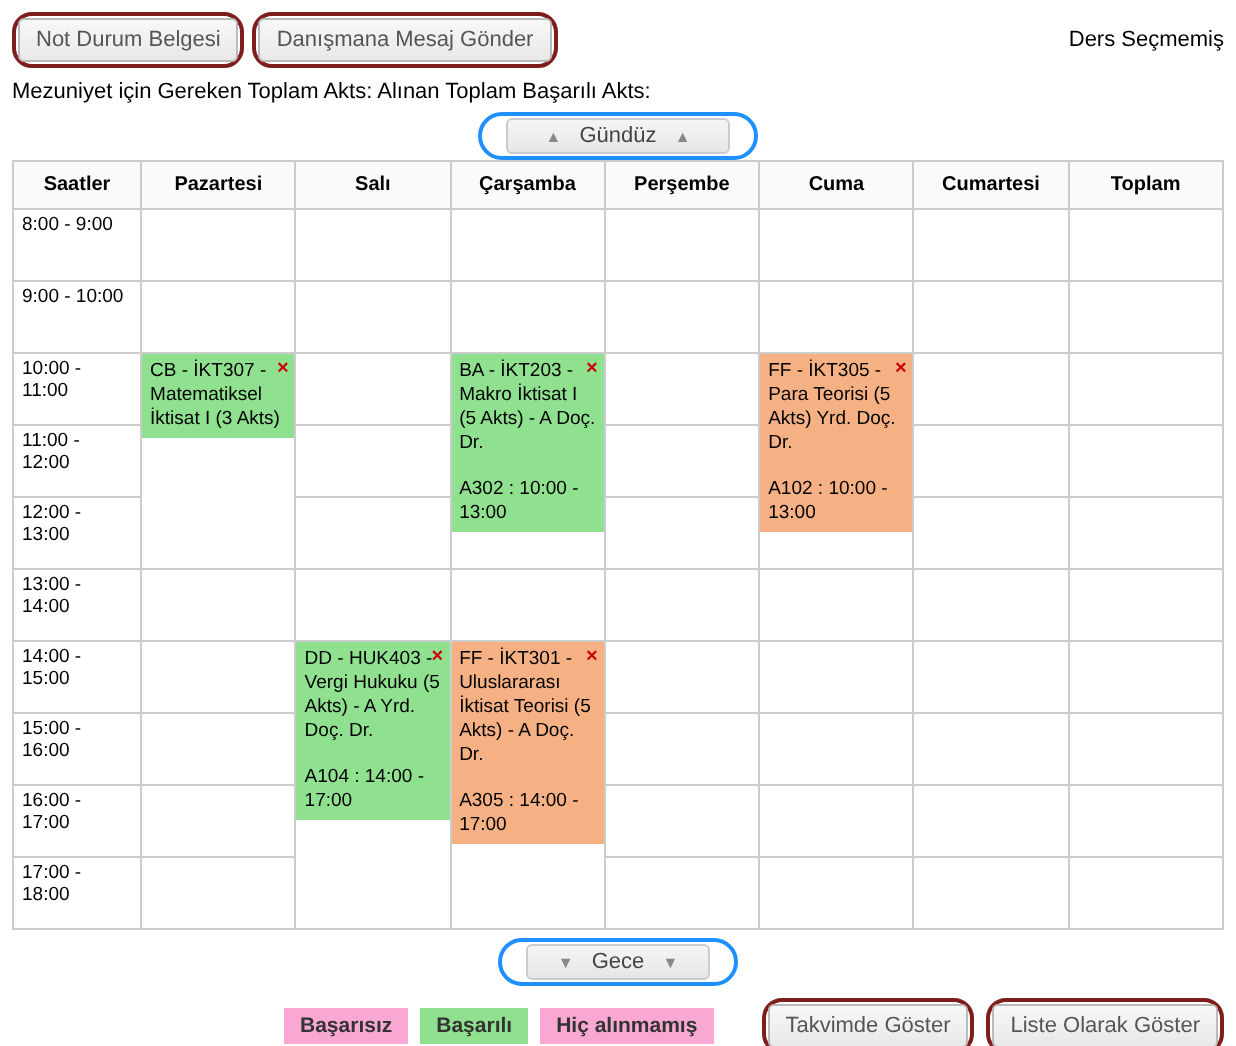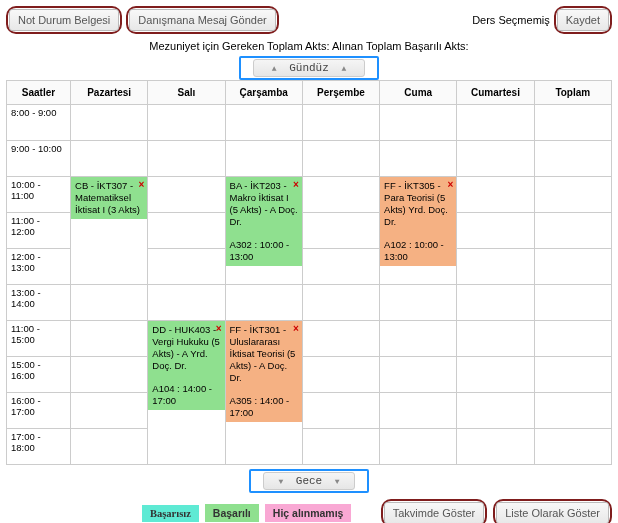--- a/index.html
+++ b/index.html
@@ -21,21 +21,21 @@
     color: #555;
     cursor: pointer;
   }
   .ring {
     border: 2px solid #7f1d1d;
     border-radius: 10px;
     padding: 1px;
     display: inline-block;
   }
   .spacer { flex: 1; }
-  .subline { font-size: 11px; margin-bottom: 4px; text-align: center; }
+  .subline { font-size: 11px; margin-bottom: 4px; }
   .band {
     background: linear-gradient(#f5f5f5, #e6e6e6);
     border: 1px solid #ccc;
     border-radius: 3px;
     text-align: center;
     padding: 2px 0;
     margin-bottom: 0;
     font-size: 11px;
     color: #444;
   }
@@ -82,40 +82,37 @@
   .ev-green  { background: #8fe08f; }
   .ev-orange { background: #f5b183; }
   .legend-row { margin-top: 6px; display: flex; align-items: center; gap: 6px; }
   .legend {
     display: inline-block;
     padding: 3px 8px;
     font-size: 10.5px;
     font-weight: bold;
     color: #333;
   }
-  .lg-red    { background: #5eead4; font-family: Liberation Serif, serif; }
+  .lg-red    { background: #f9a8d4; }
   .lg-green  { background: #8fe08f; }
   .lg-yellow { background: #f9a8d4; }
-  .ring-inline { border: 2px solid #1e90ff; border-radius: 2px; display:inline-block; padding:1px 12px;font-family:Liberation Mono, monospace; }
+  .ring-inline { border: 2px solid #1e90ff; border-radius: 12px; display:inline-block; padding:1px 12px; }
 </style>
 </head>
 <body>
 
 <div class="toolbar">
   <span class="ring">
     <button class="btn">Not Durum Belgesi</button>
   </span>
   <span class="ring">
     <button class="btn">Danışmana Mesaj Gönder</button>
   </span>
   <span class="spacer"></span>
   <span>Ders Seçmemiş</span>
-  <span class="ring">
-    <button class="btn">Kaydet</button>
-  </span>
 </div>
 
 <div class="subline">Mezuniyet için Gereken Toplam Akts:  Alınan Toplam Başarılı Akts:</div>
 
 <div style="text-align:center;">
   <span class="ring-inline" style="display:inline-block; min-width:140px;">
     <div class="band" style="margin:0;">
       <span class="arrow">▲</span>
       <span>Gündüz</span>
       <span class="arrow">▲</span>
@@ -212,21 +209,21 @@
         <td class="timecol">13:00 - 14:00</td>
         <td></td>
         <td></td>
         <td></td>
         <td></td>
         <td></td>
         <td></td>
         <td></td>
       </tr>
     <tr>
-      <td class="timecol">11:00 - 15:00</td>
+      <td class="timecol">14:00 - 15:00</td>
       <td></td>
       <td rowspan="4">
         <div class="ev ev-green">
           <span class="close">×</span>
           <span>DD - HUK403 - Vergi Hukuku (5 Akts) - A Yrd. Doç. Dr.</span><br><br>
           <span>A104 : 14:00 - 17:00</span>
         </div>
       </td>
       <td rowspan="4">
         <div class="ev ev-orange">

